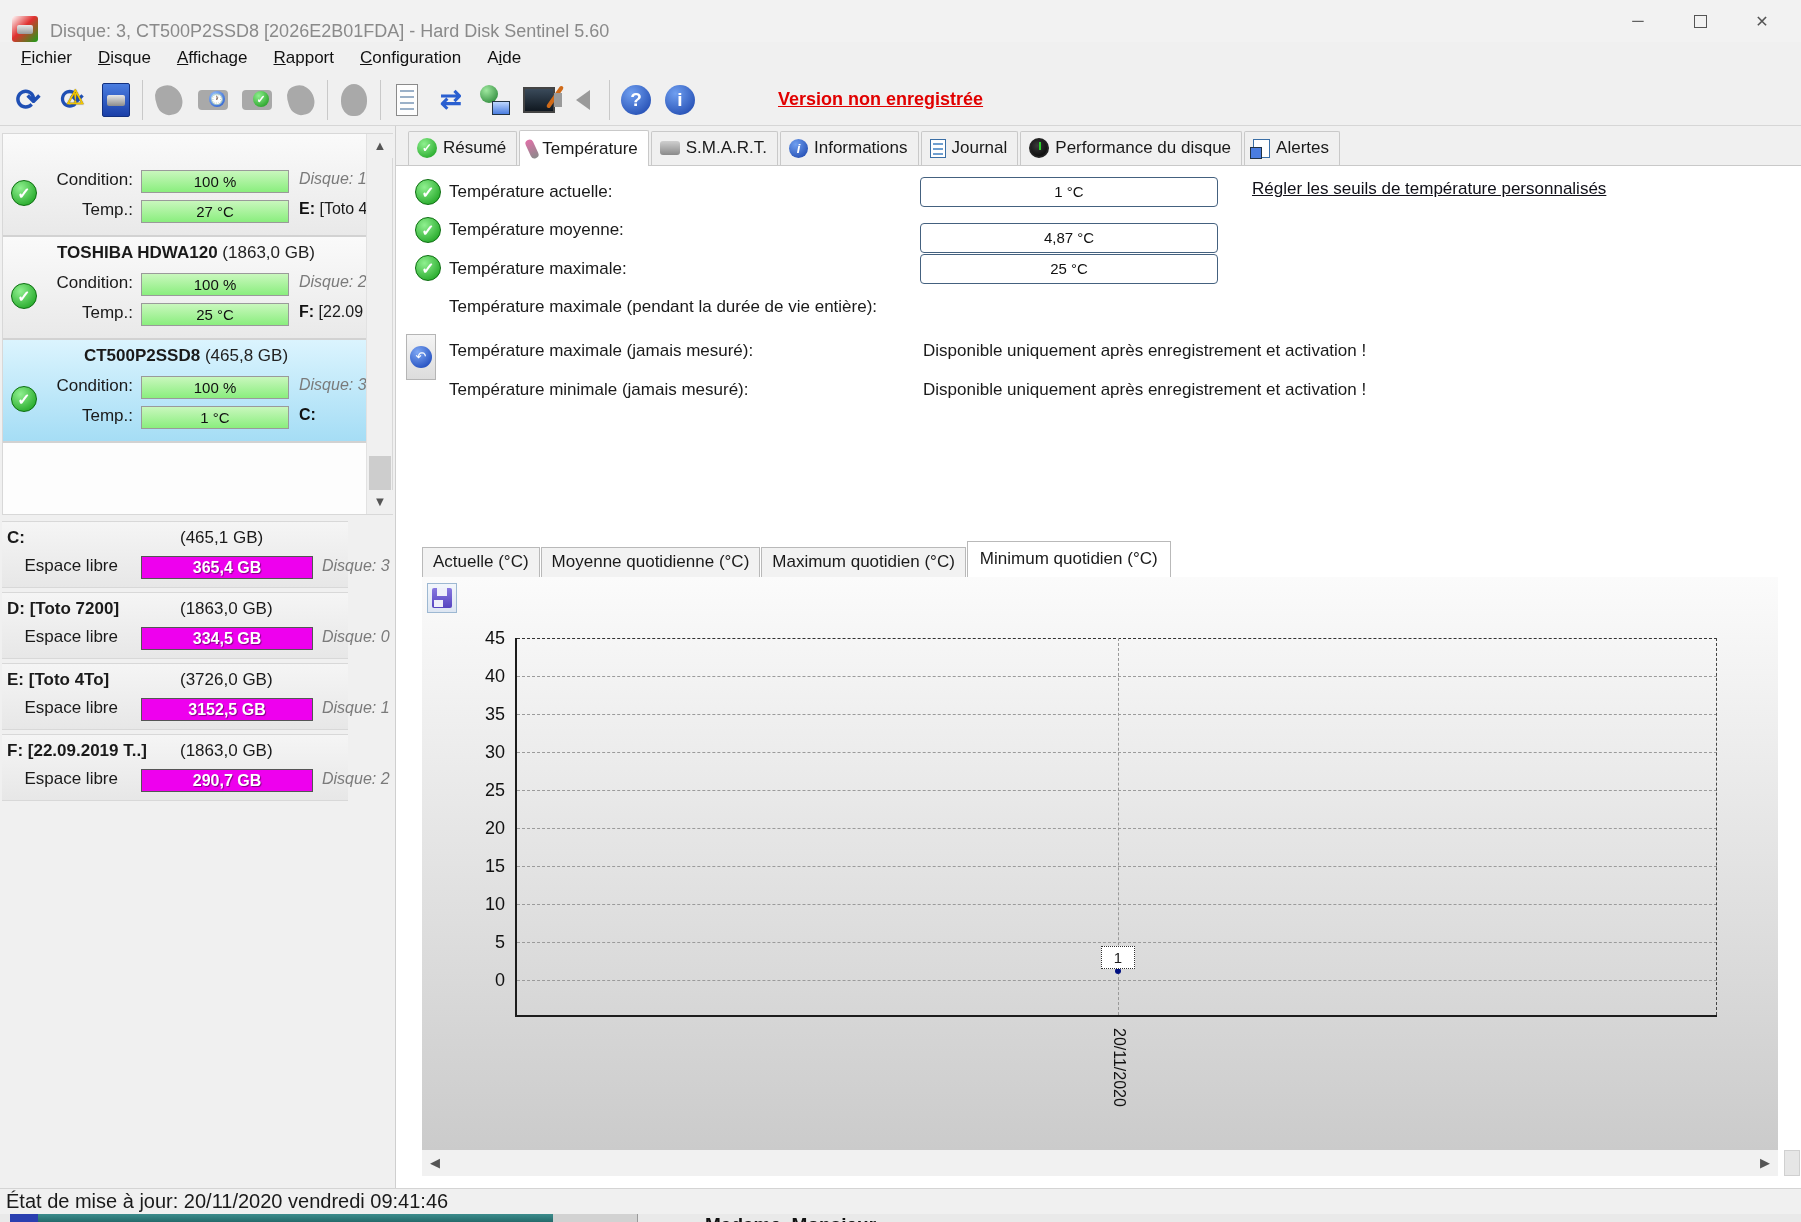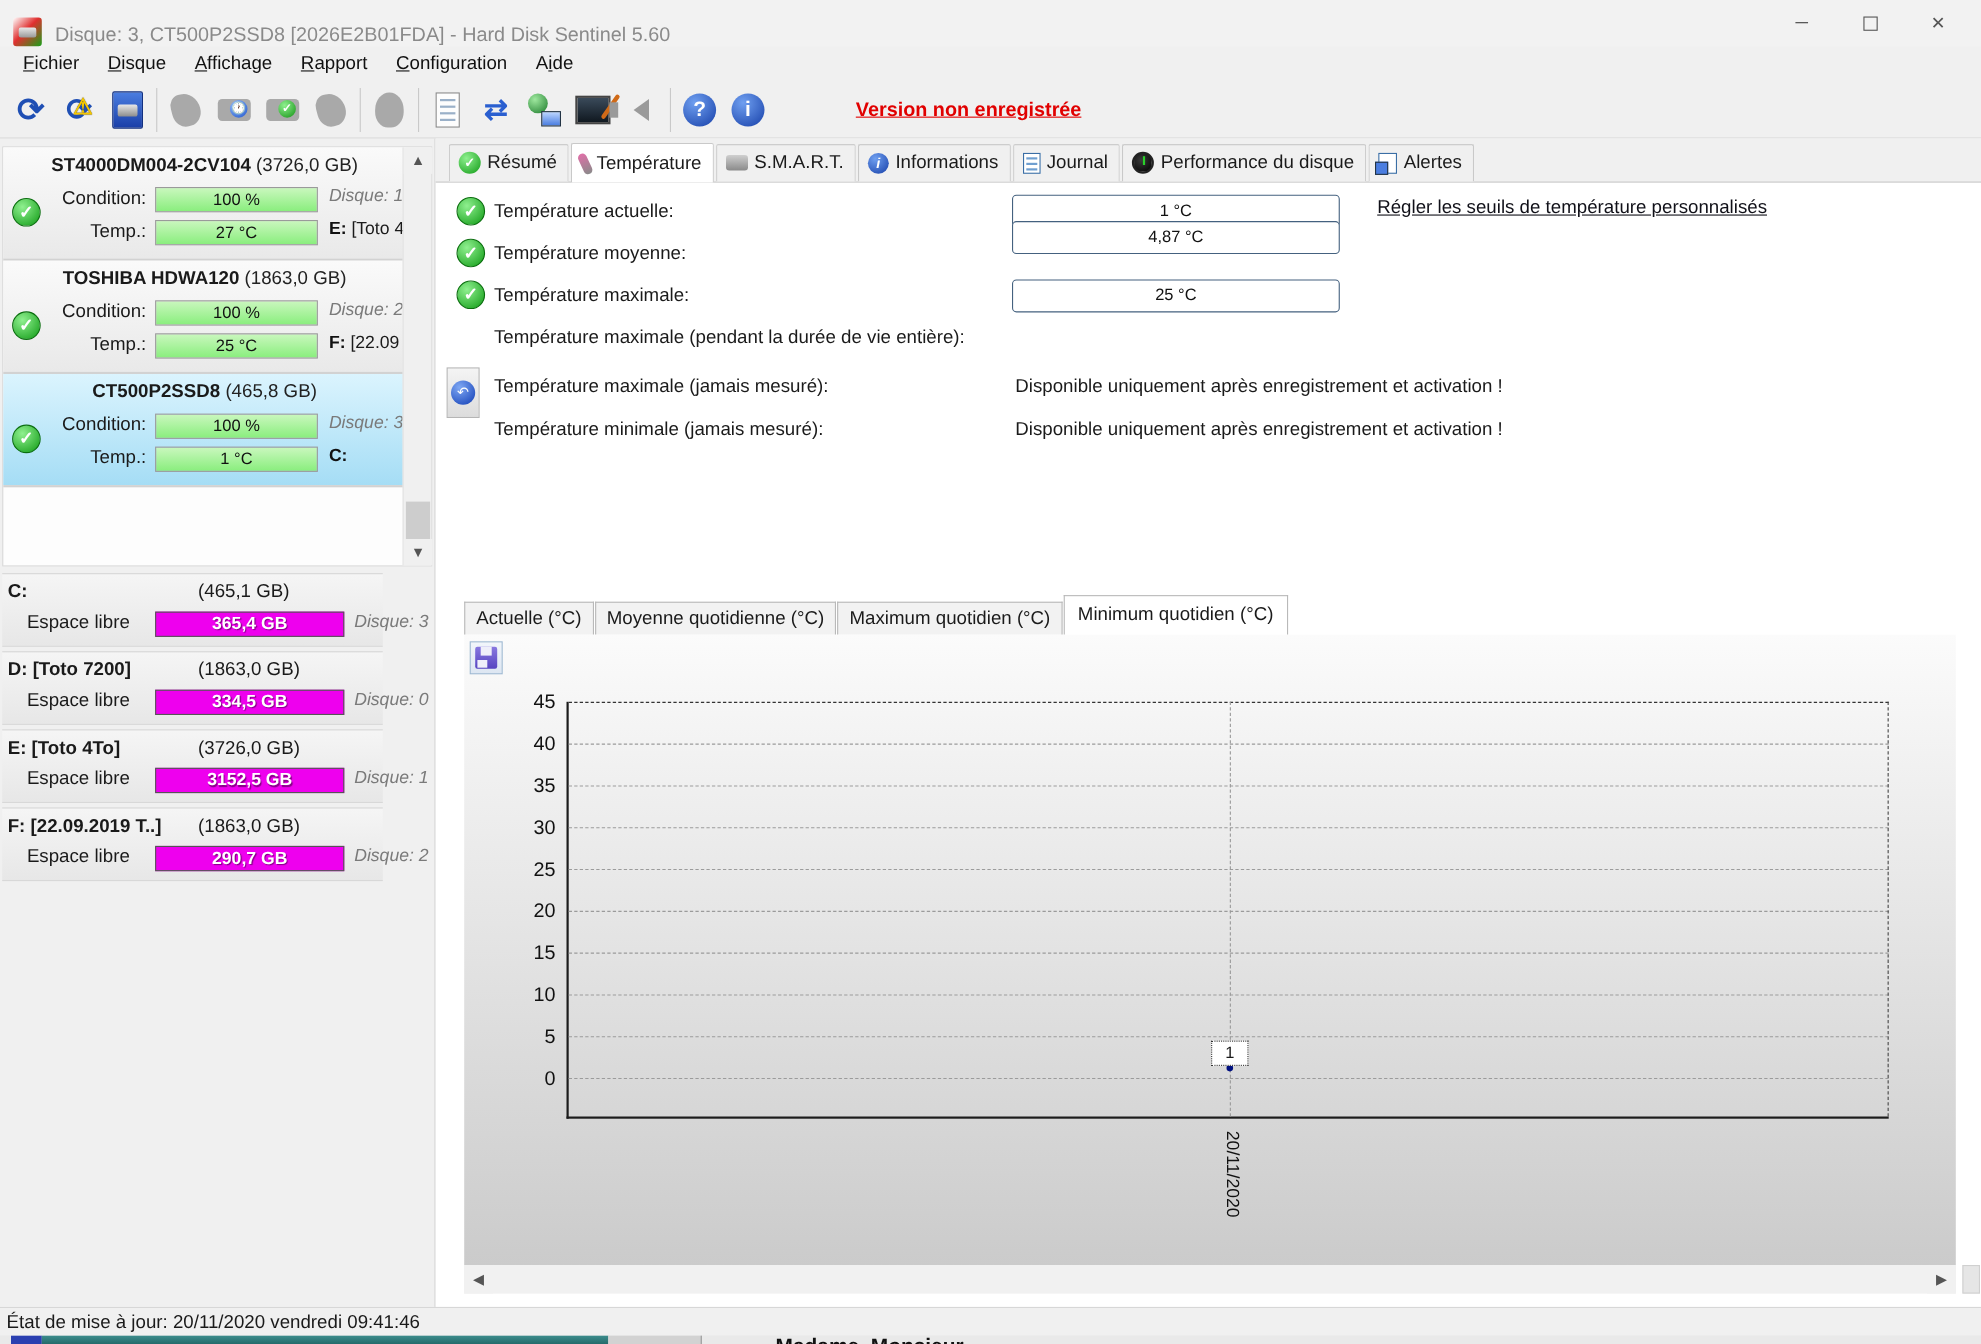--- a/index.html
+++ b/index.html
@@ -140,21 +140,21 @@
   .xdate { position:absolute; white-space:nowrap; font-size:16px; color:#111; transform:rotate(90deg); transform-origin:0 0; }
 
   
   .hscroll { position:absolute; left:26px; top:1024px; width:1356px; height:26px; background:#f1f1f1; }
   .hs-btn { position:absolute; top:0; width:26px; height:26px; color:#555; text-align:center; line-height:26px; font-size:13px; background:#f1f1f1; }
   .hs-btn.left { left:0; }
   .hs-btn.right { right:0; }
   .vcorner { position:absolute; left:1388px; top:1024px; width:16px; height:26px; background:#e6e6e6; border:1px solid #d0d0d0; }
 
   
-  .statusbar { height:26px; background:#f0f0f0; border-top:1px solid #d4d4d4; font-size:17px; line-height:25px; padding-left:6px; }
+  .statusbar { height:26px; background:#f0f0f0; border-top:1px solid #d4d4d4; font-size:20px; line-height:25px; padding-left:6px; }
   .bottomstrip { height:8px; position:relative; overflow:hidden; background:#e9e9e9; }
   .bs-blue { position:absolute; left:10px; top:0; width:28px; height:8px; background:#2a3fb0; }
   .bs-teal { position:absolute; left:38px; top:0; width:515px; height:8px; background:linear-gradient(#3d8d8d,#246a6a); }
   .bs-gray { position:absolute; left:553px; top:0; width:85px; height:8px; background:#d2d2d2; border-right:1px solid #9a9a9a; }
   .bs-text { position:absolute; left:705px; top:0; font-weight:bold; font-size:19px; color:#111; white-space:nowrap; }
 </style>
 </head>
 <body>
 
 <div class="titlebar">
@@ -243,21 +243,20 @@
   <a class="unreg">Version non enregistrée</a>
 </div>
 
 <div class="main">
 
   <div class="sidebar">
     <div class="disk-panel">
       <div class="disk-items">
 
         <div class="disk-item">
-          <div class="d-head"><span class="d-name">ST4000DM004-2CV104</span> <span class="d-size">(3726,0 GB)</span></div>
           <span class="d-ico okcheck">✓</span>
           <div class="d-row r1">
             <span class="d-label">Condition:</span>
             <span class="d-bar">100 %</span>
             <span class="d-right ital">Disque: 1</span>
           </div>
           <div class="d-row r2">
             <span class="d-label">Temp.:</span>
             <span class="d-bar">27 °C</span>
             <span class="d-right"><b>E:</b><span> [Toto 4</span></span>
@@ -390,21 +389,21 @@
       <span class="t-check okcheck" style="top:89px">✓</span>
 
       <span class="t-label" style="top:11px">Température actuelle:</span>
       <span class="t-label" style="top:49px">Température moyenne:</span>
       <span class="t-label" style="top:88px">Température maximale:</span>
       <span class="t-label" style="top:126px">Température maximale (pendant la durée de vie entière):</span>
       <span class="t-label" style="top:170px">Température maximale (jamais mesuré):</span>
       <span class="t-label" style="top:209px">Température minimale (jamais mesuré):</span>
 
       <span class="t-bar" style="top:11px"><span class="t-fill" style="width: 4%;"></span><span class="t-val">1 °C</span></span>
-      <span class="t-bar" style="top:35px"><span class="t-fill" style="width: 10%;"></span><span class="t-val">4,87 °C</span></span>
+      <span class="t-bar" style="top:57px"><span class="t-fill" style="width: 10%;"></span><span class="t-val">4,87 °C</span></span>
       <span class="t-bar" style="top:88px"><span class="t-fill" style="width: 46%;"></span><span class="t-val">25 °C</span></span>
 
       <span class="t-right" style="top:170px">Disponible uniquement après enregistrement et activation !</span>
       <span class="t-right" style="top:209px">Disponible uniquement après enregistrement et activation !</span>
 
       <a class="t-link">Régler les seuils de température personnalisés</a>
       <div class="undo-btn">
           <span class="undo-ball">↶</span>
         </div>
     </div>

